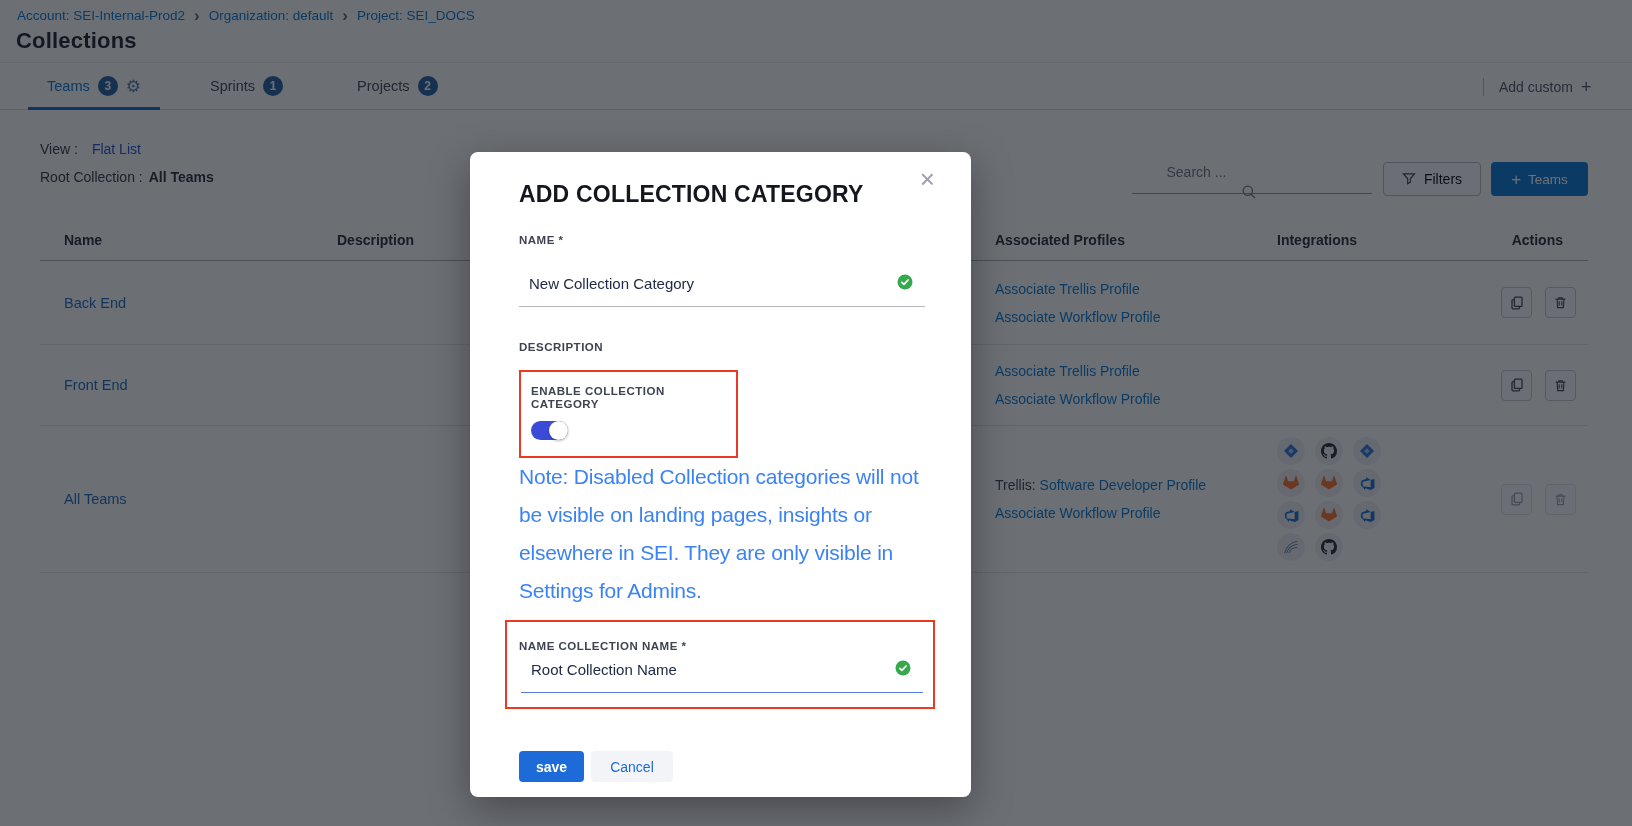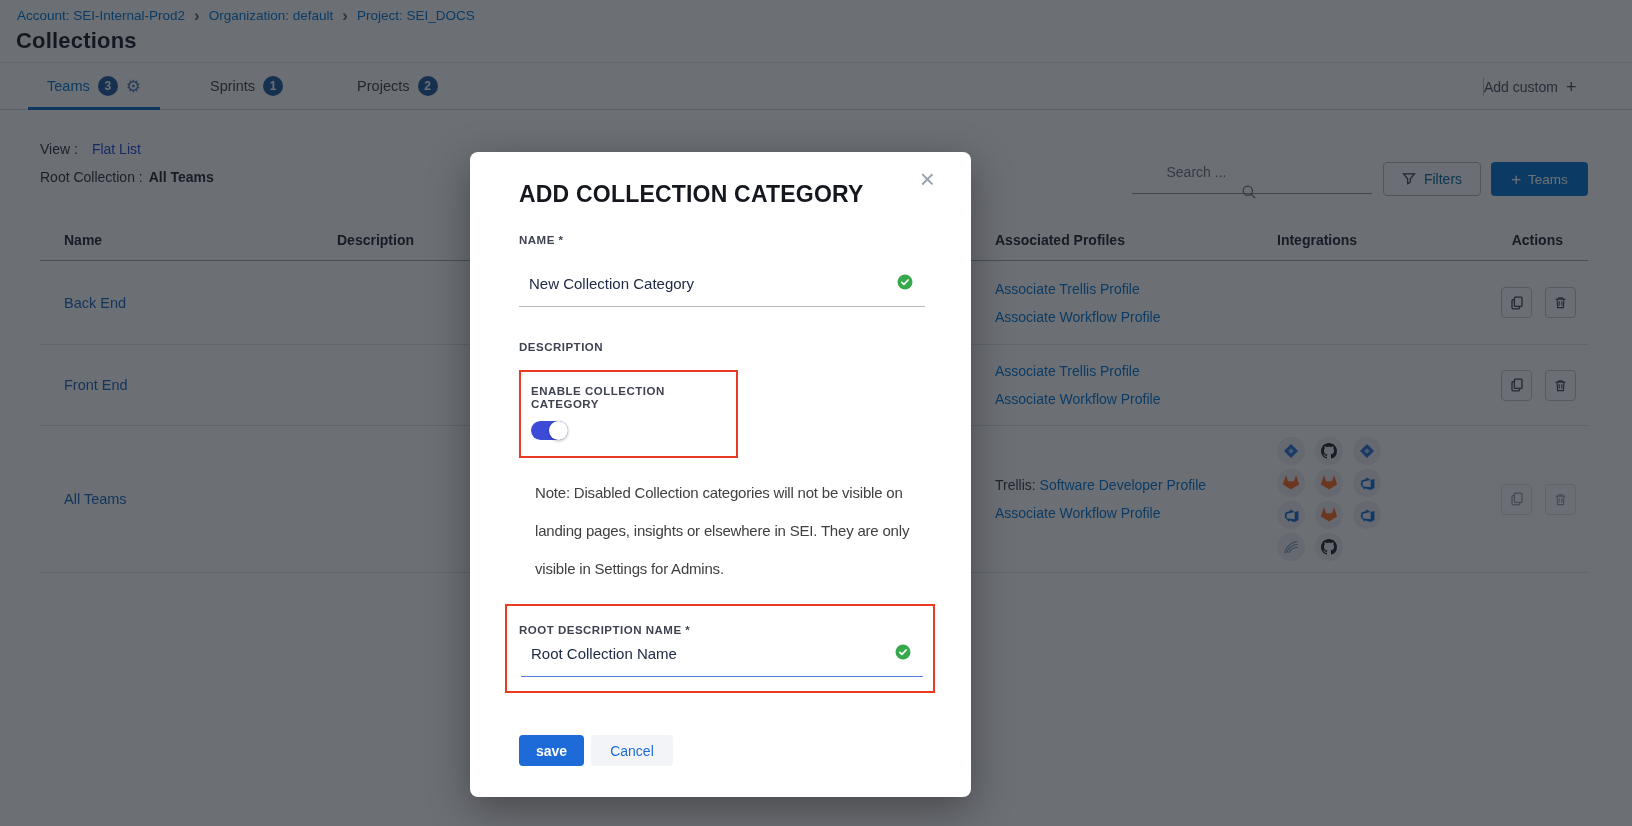--- a/index.html
+++ b/index.html
@@ -23,36 +23,36 @@
     display:flex;align-items:stretch;box-sizing:border-box;background:#fff;
   }
   .tab{display:flex;align-items:center;gap:8px;padding:0 19px;position:relative;font-size:14.5px;color:#3c424f;cursor:pointer;}
   .tab:first-child{margin-left:28px;}
   .tab.t-sprints{margin-left:31px;}
   .tab.t-projects{margin-left:36px;}
   .tab.active{color:#0278d5;}
   .tab.active::after{content:"";position:absolute;left:0;right:0;bottom:-1px;height:3px;background:#0a69c4;}
   .badge{width:20px;height:20px;border-radius:50%;background:#1f5c9e;color:#fff;font-size:12px;font-weight:700;display:flex;align-items:center;justify-content:center;}
   .gear{font-size:17px;color:#4a78ab;line-height:17px;cursor:pointer;}
-  .add-custom-group{position:absolute;left:1483px;top:0;height:47px;display:flex;align-items:center;gap:0;text-align:center;}
+  .add-custom-group{position:absolute;left:1483px;top:0;height:47px;display:flex;align-items:center;gap:15px;text-align:center;}
   .vbar{width:1px;height:18px;background:#b9bdc9;}
   .add-custom{font-size:14px;color:#4b5060;display:flex;align-items:center;gap:8px;cursor:pointer;}
   .plus-glyph{font-size:18px;color:#4b5060;line-height:14px;}
 
   
   .view-line{position:absolute;left:40px;top:141px;font-size:14px;color:#2c3240;}
   .view-line a{color:#1d4ed8;text-decoration:none;margin-left:14px;cursor:pointer;}
   .root-line{position:absolute;left:40px;top:169px;font-size:14px;color:#2c3240;}
   .root-line b{font-weight:700;color:#232936;margin-left:6px;}
   .search-box{position:absolute;left:1132px;top:164px;width:240px;height:30px;border-bottom:1px solid #8d919e;display:flex;align-items:center;box-sizing:border-box;flex-direction:column;}
   .search-box input{border:none;outline:none;background:transparent;flex:1;font-size:14px;color:#3a4150;font-family:"Liberation Sans",sans-serif;padding:0 0 4px 10px;}
   .search-box input::placeholder{color:#6d717f;}
   .search-icon{margin-right:6px;margin-bottom:4px;}
   .btn{box-sizing:border-box;border-radius:4px;font-family:"Liberation Sans",sans-serif;cursor:pointer;display:flex;align-items:center;justify-content:center;}
-  .filters-btn{position:absolute;left:1383px;top:162px;width:98px;height:34px;background:#fdfdfe;border:1px solid #b7bac6;font-size:14px;color:#0369a1;gap:8px;}
+  .filters-btn{position:absolute;left:1383px;top:162px;width:98px;height:34px;background:#fdfdfe;border:1px solid #b7bac6;font-size:14px;color:#000000;gap:8px;}
   .teams-btn{position:absolute;left:1491px;top:162px;width:97px;height:34px;background:#0278d5;border:none;color:#ffffff;font-size:13.5px;gap:7px;}
   .teams-btn .plus{font-size:17px;line-height:13px;}
 
   
   .table{position:absolute;left:40px;top:220px;width:1548px;}
   .thead{display:flex;height:40px;align-items:center;border-bottom:1px solid #a7abb6;font-size:14px;font-weight:700;color:#212633;}
   .trow{display:flex;align-items:center;border-bottom:1px solid #e3e5ea;}
   .r1{height:83px;}.r2{height:80px;}.r3{height:146px;}
   .col-name{width:297px;box-sizing:border-box;padding-left:24px;}
   .col-desc{width:658px;box-sizing:border-box;}
@@ -83,21 +83,21 @@
   .lbl-name{margin-top:26px;}
   .lbl-desc{margin-top:34px;}
   .m-input-row{position:relative;margin-top:26px;padding-bottom:13px;border-bottom:1px solid #b6b7c5;}
   .m-input-row.desc-row{margin-top:8px;}
   .m-input-row input{width:100%;border:none;outline:none;background:transparent;font-size:15px;color:#202b45;font-family:"Liberation Sans",sans-serif;padding:0 0 0 10px;box-sizing:border-box;height:20px;}
   .valid-check{position:absolute;right:12px;top:1px;}
   .hl-box{border:2px solid #ea3a23;box-sizing:border-box;}
   .enable-box{margin-top:16px;width:219px;padding:13px 10px 12px;}
   .toggle{display:inline-block;width:37px;height:19px;border-radius:10px;background:#3c4bd7;position:relative;margin-top:10px;cursor:pointer;}
   .toggle .knob{position:absolute;right:0px;top:-0px;width:19px;height:19px;border-radius:50%;background:#ffffff;box-shadow:0 1px 3px rgba(0,0,0,.3);}
-  .m-note{font-size:15px;color:#404040;line-height:38px;letter-spacing:-0.2px;margin:16px;width:406px;}
+  .m-note{font-size:21px;color:#3b82f6;line-height:38px;letter-spacing:-0.2px;margin:0;width:406px;}
   .root-box{margin-top:10px;margin-left:-14px;width:430px;padding:18px 10px 14px 12px;}
   .root-box .m-input-row{margin-top:6px;border-bottom:1px solid #5b79e3;margin-left:2px;}
   .m-buttons{display:flex;gap:7px;margin-top:42px;}
   .save-btn{height:31px;padding:0 17px;background:#1d6bd8;border:none;border-radius:4px;color:#fff;font-size:14px;font-weight:700;cursor:pointer;font-family:"Liberation Sans",sans-serif;}
   .cancel-btn{height:31px;padding:0 19px;background:#f3f4f8;border:none;border-radius:4px;color:#1d6bd8;font-size:14px;cursor:pointer;font-family:"Liberation Sans",sans-serif;}
   svg{display:block;}
 </style>
 </head>
 <body>
 
@@ -354,21 +354,21 @@
   <div class="m-label lbl-desc">DESCRIPTION</div>
 
   <div class="hl-box enable-box">
     <div class="m-label">ENABLE COLLECTION CATEGORY</div>
     <span class="toggle"><span class="knob"></span></span>
   </div>
 
   <p class="m-note">Note: Disabled Collection categories will not be visible on landing pages, insights or elsewhere in SEI. They are only visible in Settings for Admins.</p>
 
   <div class="hl-box root-box">
-    <div class="m-label">ROOT DESCRIPTION NAME *</div>
+    <div class="m-label">NAME COLLECTION NAME *</div>
     <div class="m-input-row">
       <input value="Root Collection Name" style="">
       <span class="valid-check">
         <svg width="16" height="16" viewBox="0 0 16 16">
             <circle cx="8" cy="8" r="7.5" fill="#36a94d"></circle>
             <path d="M4.8 8.3l2.1 2.1 4.2-4.4" fill="none" stroke="#fff" stroke-width="1.7" stroke-linecap="round" stroke-linejoin="round"></path>
           </svg>
       </span>
     </div>
   </div>

